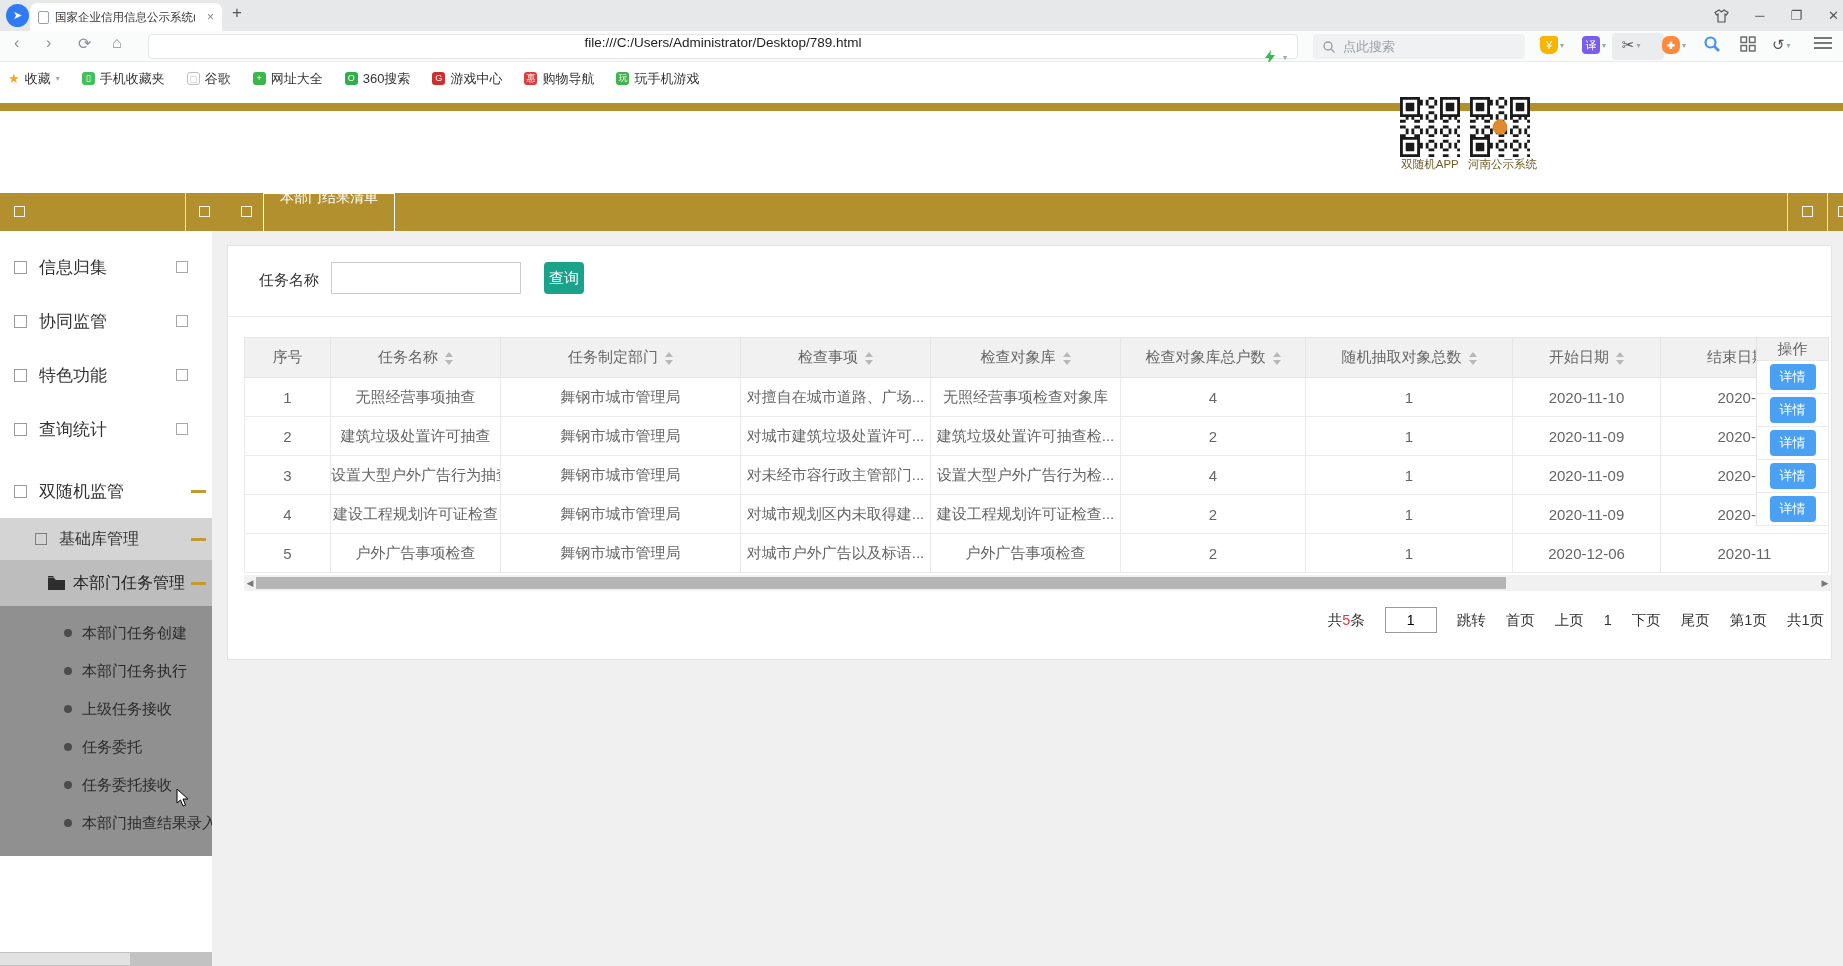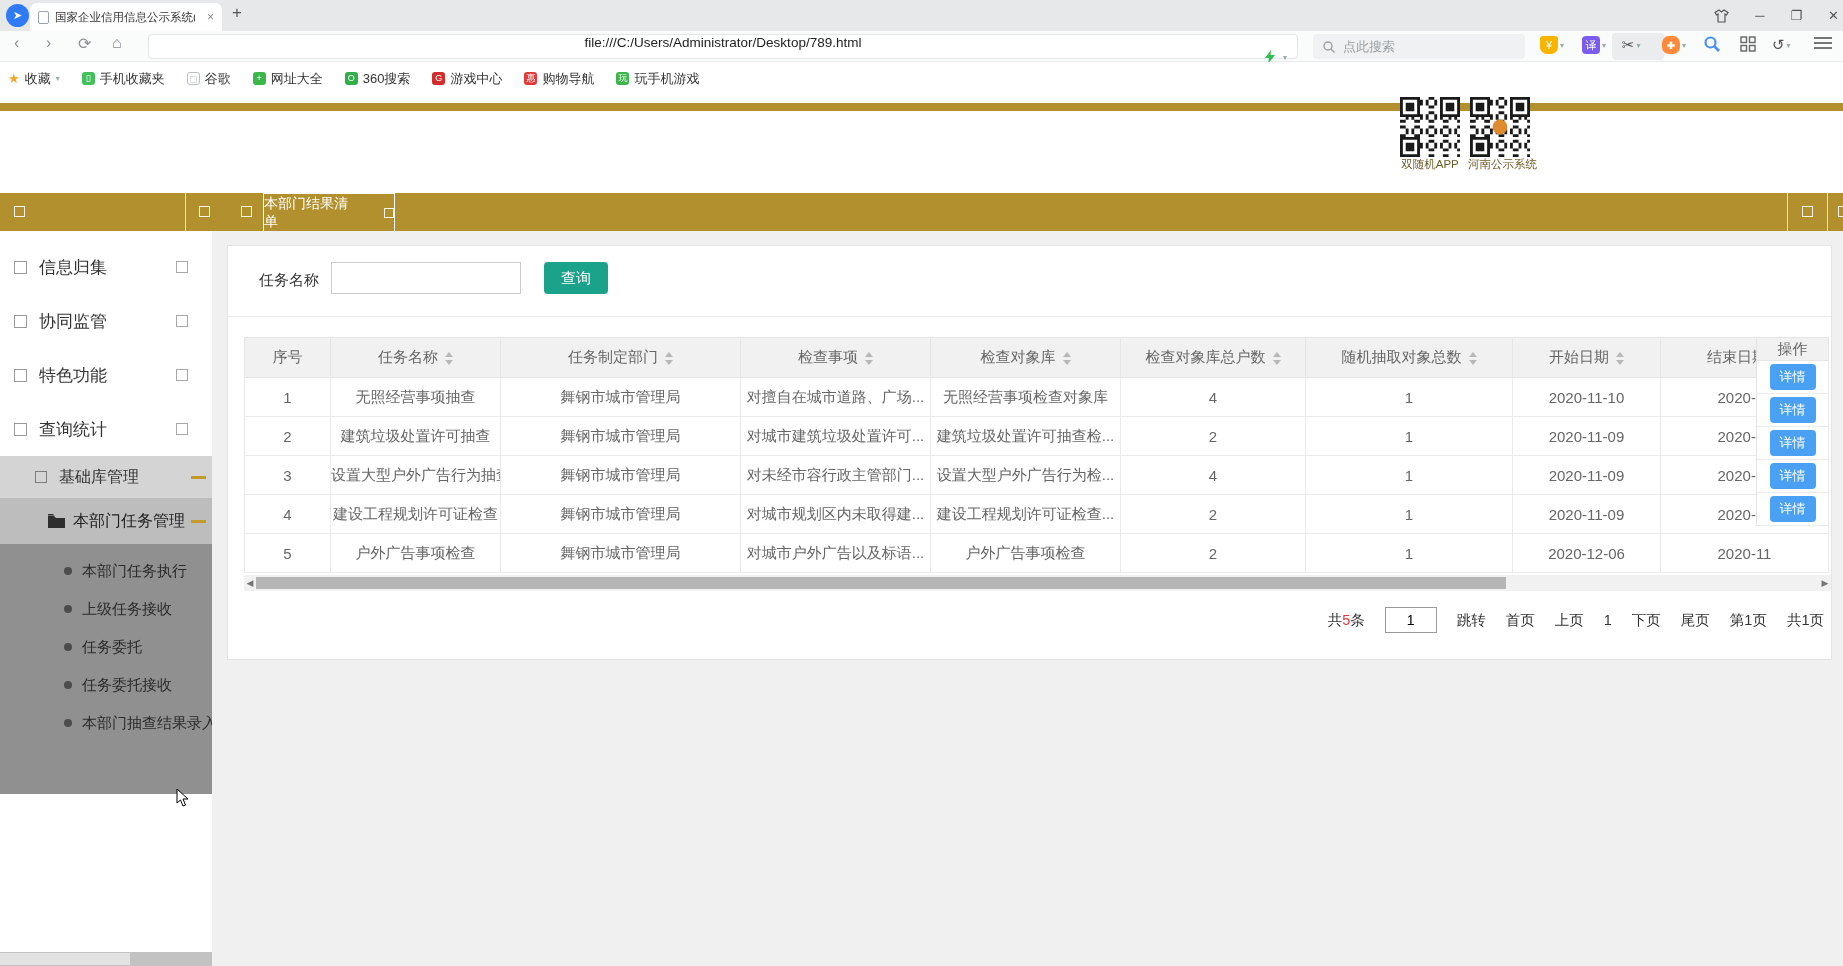--- a/index.html
+++ b/index.html
@@ -43,21 +43,21 @@
   .hd-link { position:absolute; top:126px; color:#9b7e2f; font-size:16px; }
   .qrbox { position:absolute; top:-14px; width:64px; text-align:center; }
   .qrbox svg { width:60px; height:60px; display:block; margin:0 auto; background:#fff; }
   .qrlabel { font-size:11.5px; color:#6d5b26; margin-top:0; white-space:nowrap; }
 
   
   .tabbar { position:absolute; left:0; top:193px; width:1843px; height:38px; background:#b3902e; }
   .tb-div { position:absolute; top:0; width:1px; height:38px; background:rgba(255,255,255,.75); }
   .tofu { position:absolute; width:11px; height:11px; border:1px solid rgba(255,255,255,.9); top:13px; }
   .tb-tab { position:absolute; left:263px; top:0; width:132px; height:38px; border:1px solid #fff; border-bottom:none;
-            color:#fff; font-size:14px; display:flex; align-items:center; justify-content:center; gap:28px; }
+            color:#fff; font-size:14px; display:flex; align-items:center; justify-content:center; gap:28px;flex-direction:column; }
   .tb-tab .tofu2 { width:10px; height:10px; border:1px solid rgba(255,255,255,.9); }
 
   
   .sidebar { position:absolute; left:0; top:231px; width:212px; height:735px; background:#fff; overflow:hidden; }
   .s-top { padding-top:9px; }
   .s-item { height:54px; display:flex; align-items:center; padding-left:14px; position:relative; }
   .s-item .lsq { width:13px; height:13px; border:1px solid #9a9a9a; flex:none; }
   .s-item .lbl { margin-left:12px; font-size:17px; color:#333; }
   .s-item .rsq { position:absolute; right:24px; width:12px; height:12px; border:1px solid #a8a8a8; }
   .gdash { position:absolute; right:6px; width:15px; height:3px; background:#c49a28; }
@@ -73,21 +73,21 @@
   .s4-item .lbl { margin-left:10px; font-size:15px; color:#2b2b2b; white-space:nowrap; }
   .s-hscroll { position:absolute; left:0; bottom:0; width:212px; height:14px; background:#c2c2c2; }
   .s-hscroll .thumb { position:absolute; left:0; top:1px; width:130px; height:12px; background:#e2e2e2; }
   .cursor-arrow { position:absolute; left:176px; top:557px; }
 
   
   .content { position:absolute; left:212px; top:231px; width:1631px; height:735px; background:#f0f0f0; }
   .panel { position:absolute; left:15px; top:14px; width:1605px; height:415px; background:#fff; border:1px solid #e4e4e4; }
   .q-label { position:absolute; left:31px; top:25px; font-size:15px; color:#333; }
   .q-input { position:absolute; left:103px; top:16px; width:190px; height:32px; border:1px solid #ccc; background:#fff; }
-  .q-btn { position:absolute; left:316px; top:16px; width:64px; height:32px; background:#1ba28a; color:#fff;
+  .q-btn { position:absolute; left:316px; top:16px; width:40px; height:32px; background:#1ba28a; color:#fff;
            border:none; border-radius:4px; font-size:15px; font-family:inherit; }
   .q-divider { position:absolute; left:0; right:0; top:70px; border-top:1px solid #ececec; }
 
   table.grid { position:absolute; left:16px; top:91px; width:1584px; border-collapse:collapse; table-layout:fixed; }
   table.grid th { height:40px; background:#f1f1f1; color:#666; font-weight:normal; font-size:15px; border:1px solid #e6e6e6; }
   table.grid td { height:39px; background:#fff; color:#666; font-size:15px; text-align:center; border:1px solid #ebebeb;
                   white-space:nowrap; overflow:hidden; }
   .sorter { display:inline-flex; flex-direction:column; gap:3px; margin-left:7px; vertical-align:middle; }
   .sorter i { display:block; width:0; height:0; border-left:4px solid transparent; border-right:4px solid transparent; }
   .sorter .up { border-bottom:5px solid #b8b8b8; }
@@ -289,36 +289,45 @@
         <div class="s-item">
           <span class="lsq"></span>
           <span class="lbl">特色功能</span>
           <span class="rsq"></span>
         </div>
         <div class="s-item">
           <span class="lsq"></span>
           <span class="lbl">查询统计</span>
           <span class="rsq"></span>
         </div>
+        <div class="s-item" style="margin-top: 8px;">
+          <span class="lsq"></span>
+          <span class="lbl">双随机监管</span>
+          <span class="gdash"></span>
+        </div>
       </div>
     <div class="s-l2" id="sideL2">
         <div class="s2-item">
           <span class="lsq"></span>
           <span class="lbl">基础库管理</span>
           <span class="gdash"></span>
         </div>
       </div>
     <div class="s-l3">
       <svg width="17" height="14" viewBox="0 0 17 14">
           <path d="M0 2 h6 l2 2 h9 v10 h-17 z M0 0 h5 l1.5 1.5 h-6.5 z" fill="#2e2e2e"></path>
         </svg>
       <span class="lbl">本部门任务管理</span>
       <span class="gdash"></span>
     </div>
     <div class="s-l4" id="sideL4">
+        <div class="s4-item">
+          <span class="dot"></span>
+          <span class="lbl">本部门任务创建</span>
+        </div>
         <div class="s4-item">
           <span class="dot"></span>
           <span class="lbl">本部门任务执行</span>
         </div>
         <div class="s4-item">
           <span class="dot"></span>
           <span class="lbl">上级任务接收</span>
         </div>
         <div class="s4-item">
           <span class="dot"></span>

